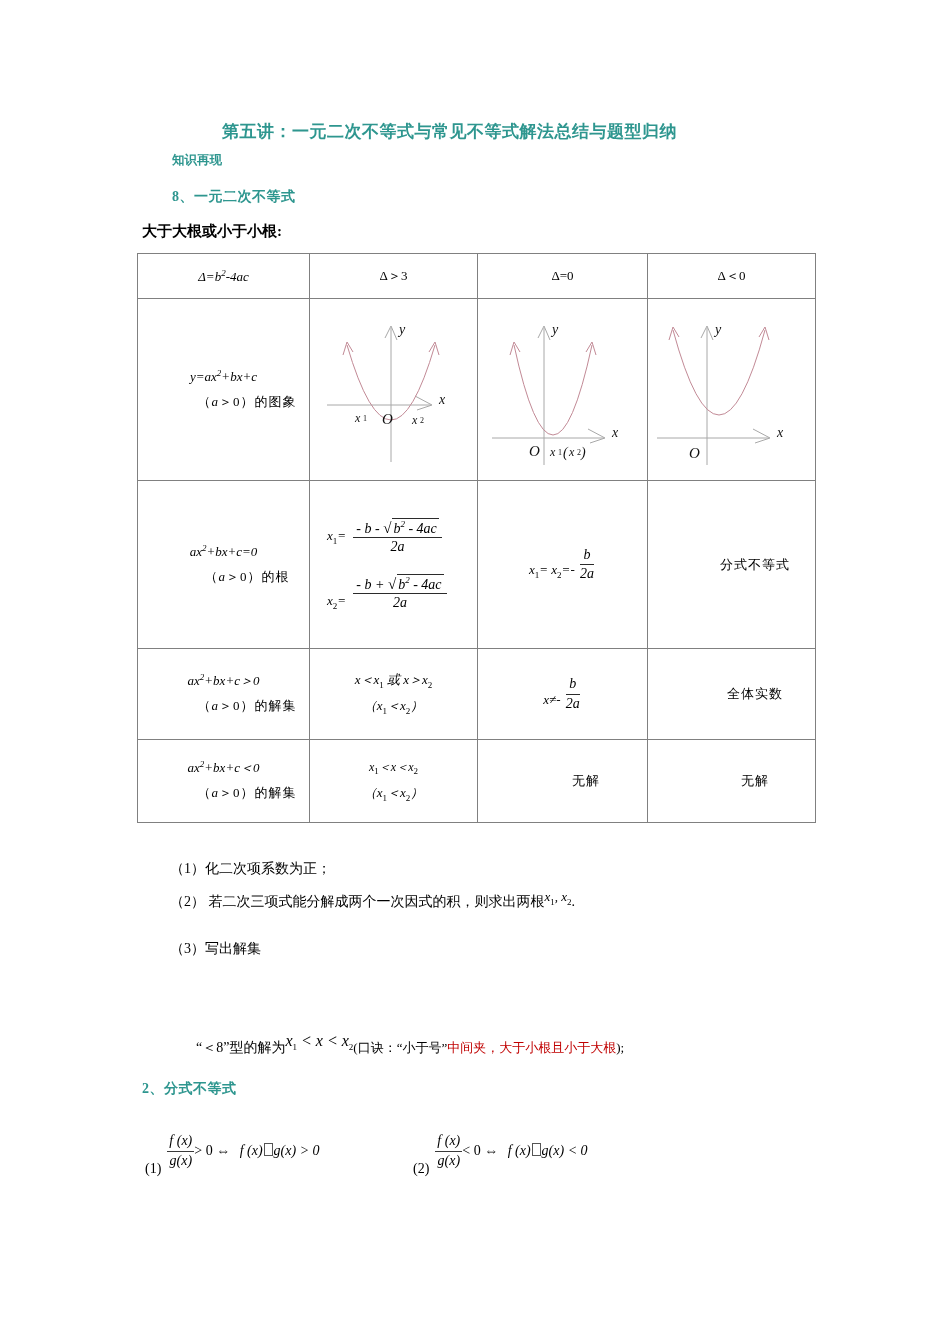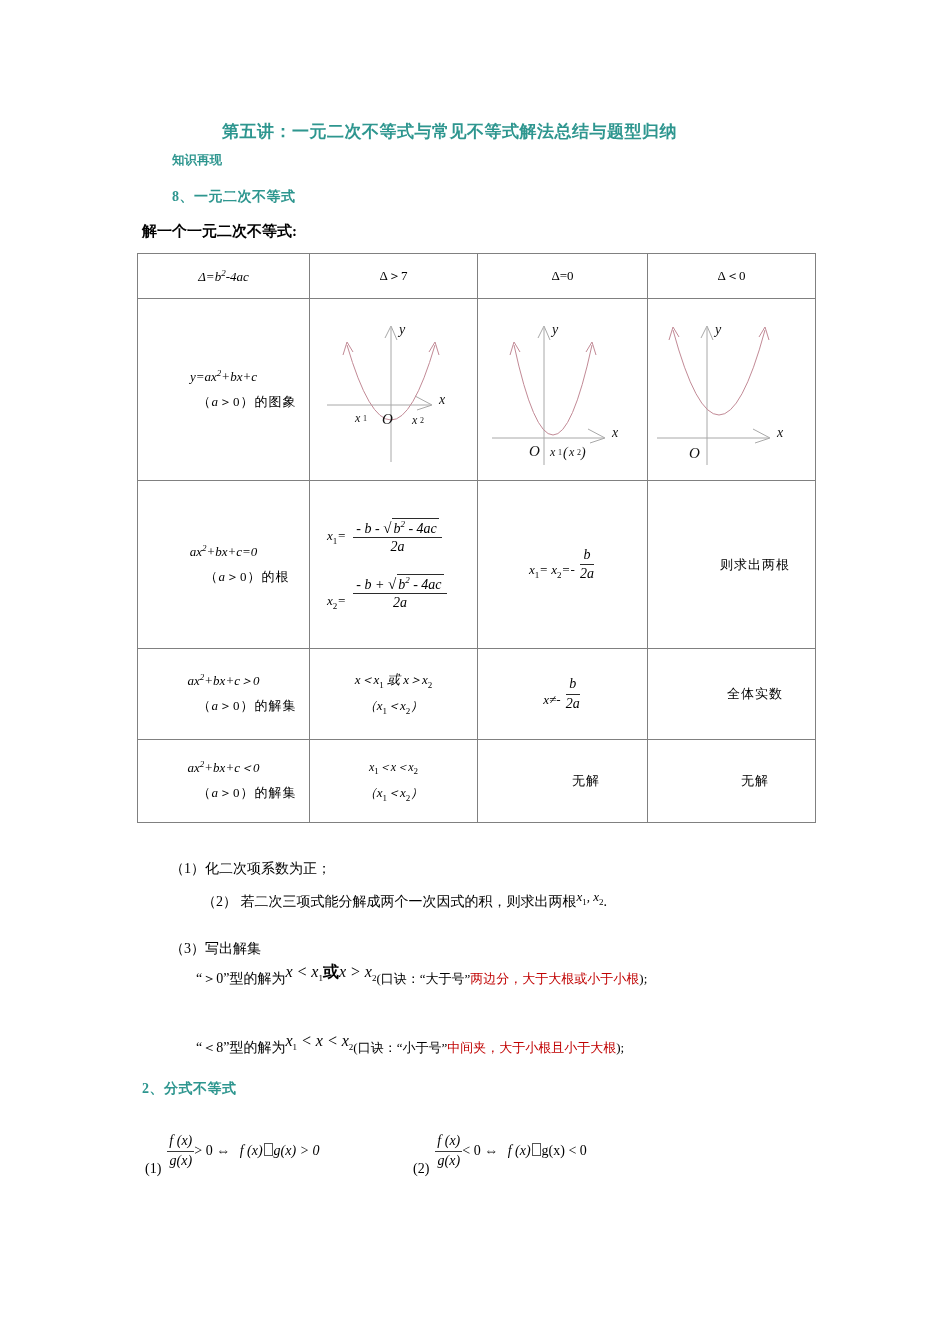--- a/index.html
+++ b/index.html
@@ -132,21 +132,21 @@
 
   
   .para {
     position: absolute;
     font-size: 14px;
     white-space: nowrap;
   }
   .p-quick { left: 142px; top: 828px; }
   .p-quick b { font-weight: bold; }
   .p-1 { left: 170px; top: 860px; }
-  .p-2 { left: 170px; top: 893px; margin-left: 32px; }
+  .p-2 { left: 170px; top: 893px; }
   .p-3 { left: 170px; top: 940px; }
   .p-gt { left: 196px; top: 968px; }
   .p-lt { left: 196px; top: 1038px; }
 
   .red { color: #c00000; }
   .small-q { font-size: 13px; }
   .inl-lg { font-style: italic; font-size: 15px; }
 
   .raise { position: relative; top: -5px; font-size: 13px; }
 
@@ -186,37 +186,37 @@
 </style>
 </head>
 <body>
 
 <div class="page">
 
   <div class="doc-title">第五讲：一元二次不等式与常见不等式解法总结与题型归纳</div>
   <div class="subtitle">知识再现</div>
 
   <div class="sec-heading sec1">8、一元二次不等式</div>
-  <div class="bold-line">解一个一元二次不等式:</div>
+  <div class="bold-line">大于大根或小于小根:</div>
 
   <div class="tbl-wrap">
     <table class="main">
       <colgroup>
         <col class="col1">
           <col class="col2">
           <col class="col3">
           <col class="col4">
       </colgroup>
 
       <tbody>
           <tr class="r-head">
         <td>
           <span class="mth">Δ=<i>b</i><sup class="sm">2</sup>-4<i>ac</i></span>
         </td>
-        <td><span class="mth up">Δ＞7</span></td>
+        <td><span class="mth up">Δ＞3</span></td>
         <td><span class="mth up">Δ=0</span></td>
         <td><span class="mth up">Δ＜0</span></td>
       </tr>
 
       <tr class="r-graph">
         <td>
           <div class="cellline">
             <span class="mth"><i>y</i>=<i>ax</i><sup class="sm">2</sup>+<i>bx</i>+<i>c</i></span><br>
             <span class="cn">（<i class="mth">a</i>＞0）的图象</span>
           </div>
@@ -307,21 +307,21 @@
             </div>
           </div>
         </td>
         <td>
           <span class="mth" style="font-size:13px; position:relative; top:7px;"><i>x</i><sub class="sm">1</sub>= <i>x</i><sub class="sm">2</sub>=-</span>
           <span class="frac mth" style="font-size:14px;">
             <span class="num"><i>b</i></span>
             <span class="den">2<i>a</i></span>
           </span>
         </td>
-        <td><span class="cn">则求出两根</span></td>
+        <td><span class="cn">分式不等式</span></td>
       </tr>
 
       <tr class="r-gt">
         <td>
           <div class="cellline">
             <span class="mth"><i>ax</i><sup class="sm">2</sup>+<i>bx</i>+<i>c</i>＞0</span><br>
             <span class="cn">（<i class="mth">a</i>＞0）的解集</span>
           </div>
         </td>
         <td>
@@ -362,23 +362,20 @@
 
 
   <div class="para p-1">（1）化二次项系数为正；</div>
 
   <div class="para p-2">
     <span>（2） 若二次三项式能分解成两个一次因式的积，则求出两根</span><span class="mth raise"><i>x</i><sub class="sm">1</sub>, <i>x</i><sub class="sm">2</sub></span><span>.</span>
   </div>
 
   <div class="para p-3">（3）写出解集</div>
 
-  <div class="para p-gt">
-    <span>“＞0”型的解为</span><span class="inl-lg" style="position:relative; top:-6px; font-size:16px;"><i>x</i> &lt; <i>x</i><sub class="sm">1</sub><span style="font-style:normal; font-weight:bold;">或</span><i>x</i> &gt; <i>x</i><sub class="sm">2</sub></span><span class="small-q">(口诀：“大于号”</span><span class="small-q red">两边分，大于大根或小于小根</span><span class="small-q">);</span>
-  </div>
 
   <div class="para p-lt">
     <span>“＜8”型的解为</span><span class="inl-lg" style="position:relative; top:-6px; font-size:16px;"><i>x</i><sub class="sm">1</sub> &lt; <i>x</i> &lt; <i>x</i><sub class="sm">2</sub></span><span class="small-q">(口诀：“小于号”</span><span class="small-q red">中间夹，大于小根且小于大根</span><span class="small-q">);</span>
   </div>
 
   <div class="sec-heading sec2">2、分式不等式</div>
 
   <div class="fi fi-1">
     <span class="num-tag">(1)</span><span class="body">
       <span class="ffrac">
@@ -388,17 +385,17 @@
       <span style="font-style:italic; margin-left:6px;">f (x)</span><span class="tofu"></span><span style="font-style:italic;">g(x) &gt; 0</span>
     </span>
   </div>
 
   <div class="fi fi-2">
     <span class="num-tag">(2)</span><span class="body">
       <span class="ffrac">
         <span class="n">f (x)</span>
         <span class="d">g(x)</span>
       </span><span style="font-style:normal;">&lt; 0 ⇔</span>
-      <span style="font-style:italic; margin-left:6px;">f (x)</span><span class="tofu"></span><span style="">g(x) &lt; 0</span>
+      <span style="font-style:italic; margin-left:6px;">f (x)</span><span class="tofu"></span><span style="font-style:italic;">g(x) &lt; 0</span>
     </span>
   </div>
 
 </div>
 
 </body></html>

